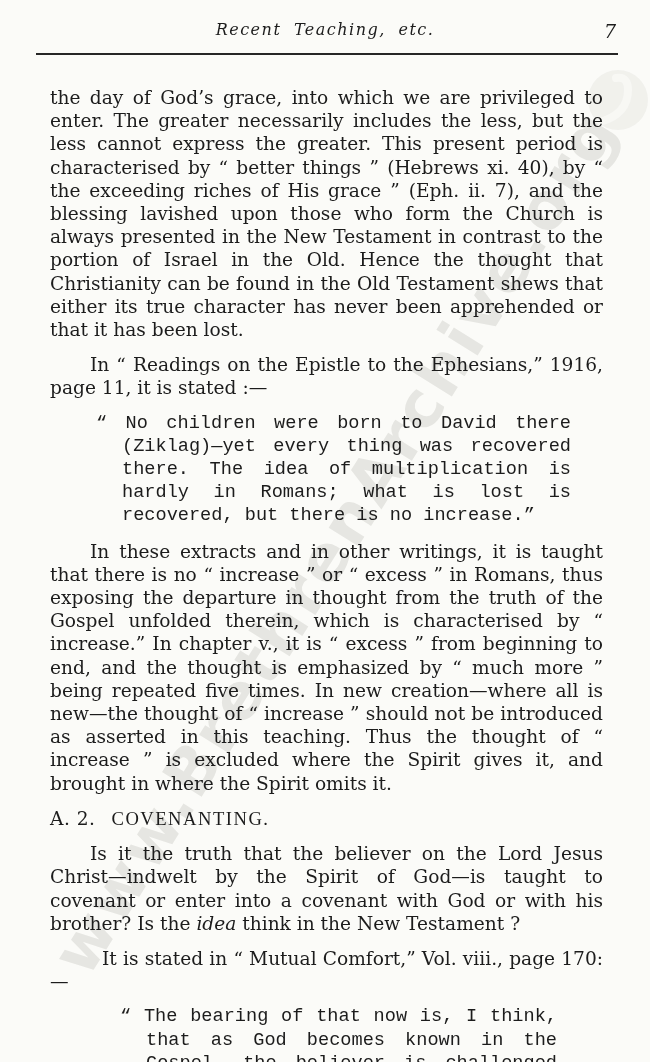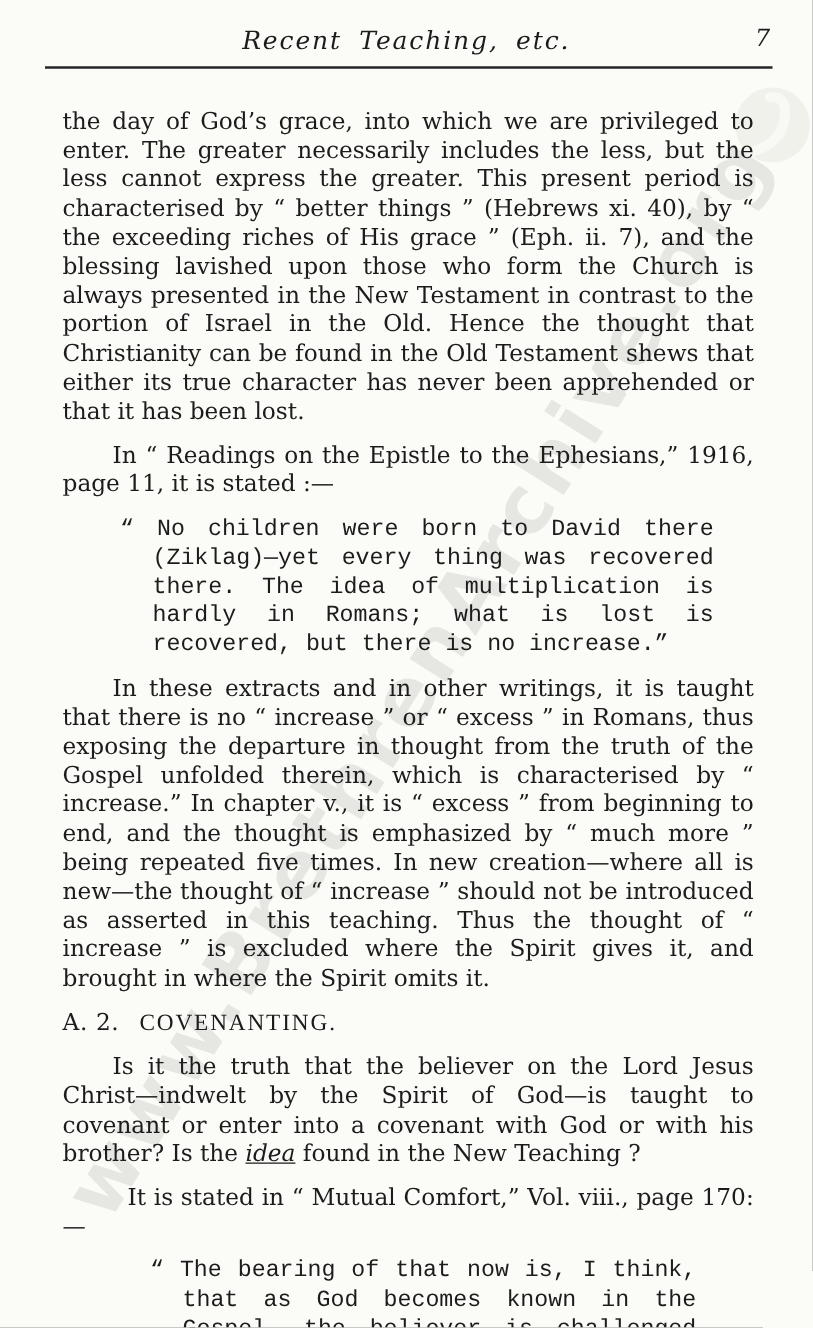--- a/index.html
+++ b/index.html
@@ -43,21 +43,21 @@
   .header {
     position: relative;
     z-index: 1;
     padding-top: 20px;
     height: 26px;
   }
   .header-title {
     display: block;
     text-align: center;
     font-style: italic;
-    font-size: 20px;
+    font-size: 16px;
     letter-spacing: 1.5px;
     word-spacing: 6px;
   }
   .page-number {
     position: absolute;
     top: 20px;
     right: 34px;
     font-size: 19px;
     font-style: italic;
   }
@@ -89,21 +89,21 @@
   .quote-deep {
     margin-left: 108px !important;
     margin-right: 58px !important;
   }
   .section-heading {
     text-align: left;
     letter-spacing: 0.5px;
   }
   .section-heading .heading-label { margin-right: 16px; }
   .section-heading .heading-title { letter-spacing: 1.5px; font-family: Liberation Serif, serif; }
-  em.inline-italic { font-style: italic; text-decoration: underline; }
+  em.inline-italic { font-style: italic; }
 </style>
 </head>
 <body>
 
 <div class="page">
 
   <div class="watermark-text">www.BrethrenArchive.org</div>
   <svg class="watermark-logo" width="74" height="74" viewBox="0 0 74 74" aria-hidden="true">
     <circle cx="38" cy="36" r="30" fill="#e9e9e4"></circle>
     <path d="M20,58 Q48,50 48,26 Q48,12 36,14" fill="none" stroke="#f6f6f2" stroke-width="8" stroke-linecap="round"></path>
@@ -114,18 +114,18 @@
     <span class="page-number">7</span>
   </div>
   <div class="header-rule"></div>
 
   <div class="body">
     <p>the day of God’s grace, into which we are privileged to enter.  The greater necessarily includes the less, but the less cannot express the greater.  This present period is characterised by “ better things ” (Hebrews xi. 40), by “ the exceeding riches of His grace ” (Eph. ii. 7), and the blessing lavished upon those who form the Church is always presented in the New Testament in contrast to the portion of Israel in the Old.  Hence the thought that Christianity can be found in the Old Testament shews that either its true character has never been apprehended or that it has been lost.</p>
     <p class="indent">In “ Readings on the Epistle to the Ephesians,” 1916, page 11, it is stated :—</p>
     <p class="quote">“ No children were born to David there (Ziklag)—yet every thing was recovered there.  The idea of multiplication is hardly in Romans; what is lost is recovered, but there is no increase.”</p>
     <p class="indent">In these extracts and in other writings, it is taught that there is no “ increase ” or “ excess ” in Romans, thus exposing the departure in thought from the truth of the Gospel unfolded therein, which is characterised by “ increase.” In chapter v., it is “ excess ” from beginning to end, and the thought is emphasized by “ much more ” being repeated five times.  In new creation—where all is new—the thought of “ increase ” should not be introduced as asserted in this teaching.  Thus the thought of “ increase ” is excluded where the Spirit gives it, and brought in where the Spirit omits it.</p>
     <p class="section-heading"><span class="heading-label">A. 2.</span><span class="heading-title">COVENANTING.</span></p>
-    <p class="indent"><span>Is it the truth that the believer on the Lord Jesus Christ—indwelt by the Spirit of God—is taught to covenant or enter into a covenant with God or with his brother?  Is the </span><em class="inline-italic">idea</em><span> found in the New Teaching ?</span></p>
+    <p class="indent"><span>Is it the truth that the believer on the Lord Jesus Christ—indwelt by the Spirit of God—is taught to covenant or enter into a covenant with God or with his brother?  Is the </span><em class="inline-italic">idea</em><span> think in the New Testament ?</span></p>
     <p class="indent-more">It is stated in “ Mutual Comfort,” Vol. viii., page 170:—</p>
     <p class="quote quote-deep">“ The bearing of that now is, I think, that as God becomes known in the Gospel, the believer is challenged as to whether he is prepared to, as it were, enter into a contract with such a God as that.”</p>
   </div>
 
 </div>
 
 </body></html>

